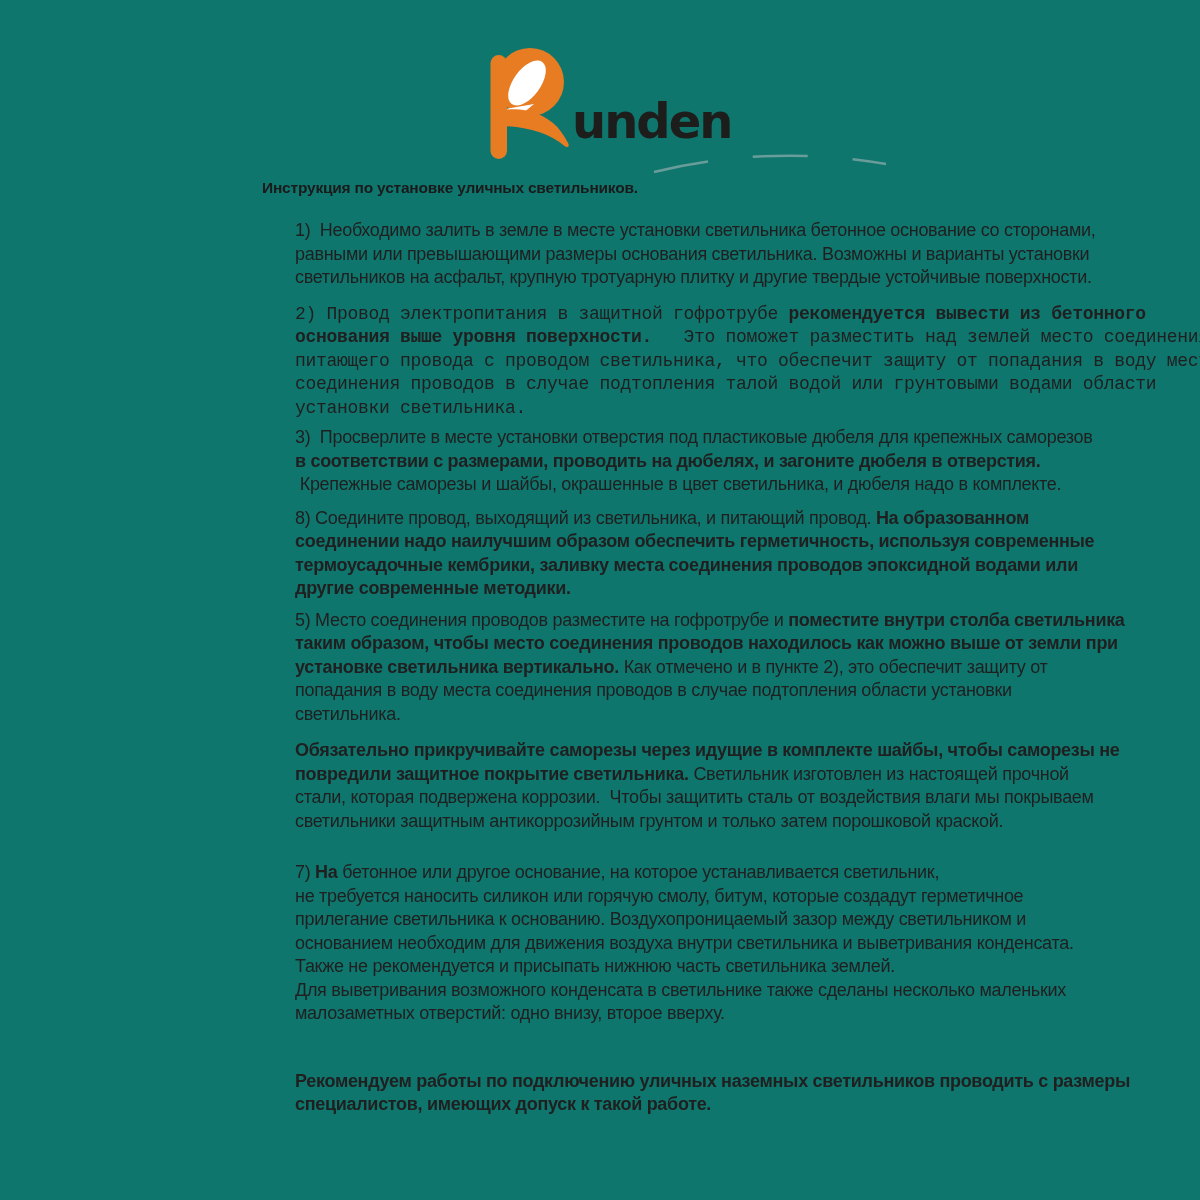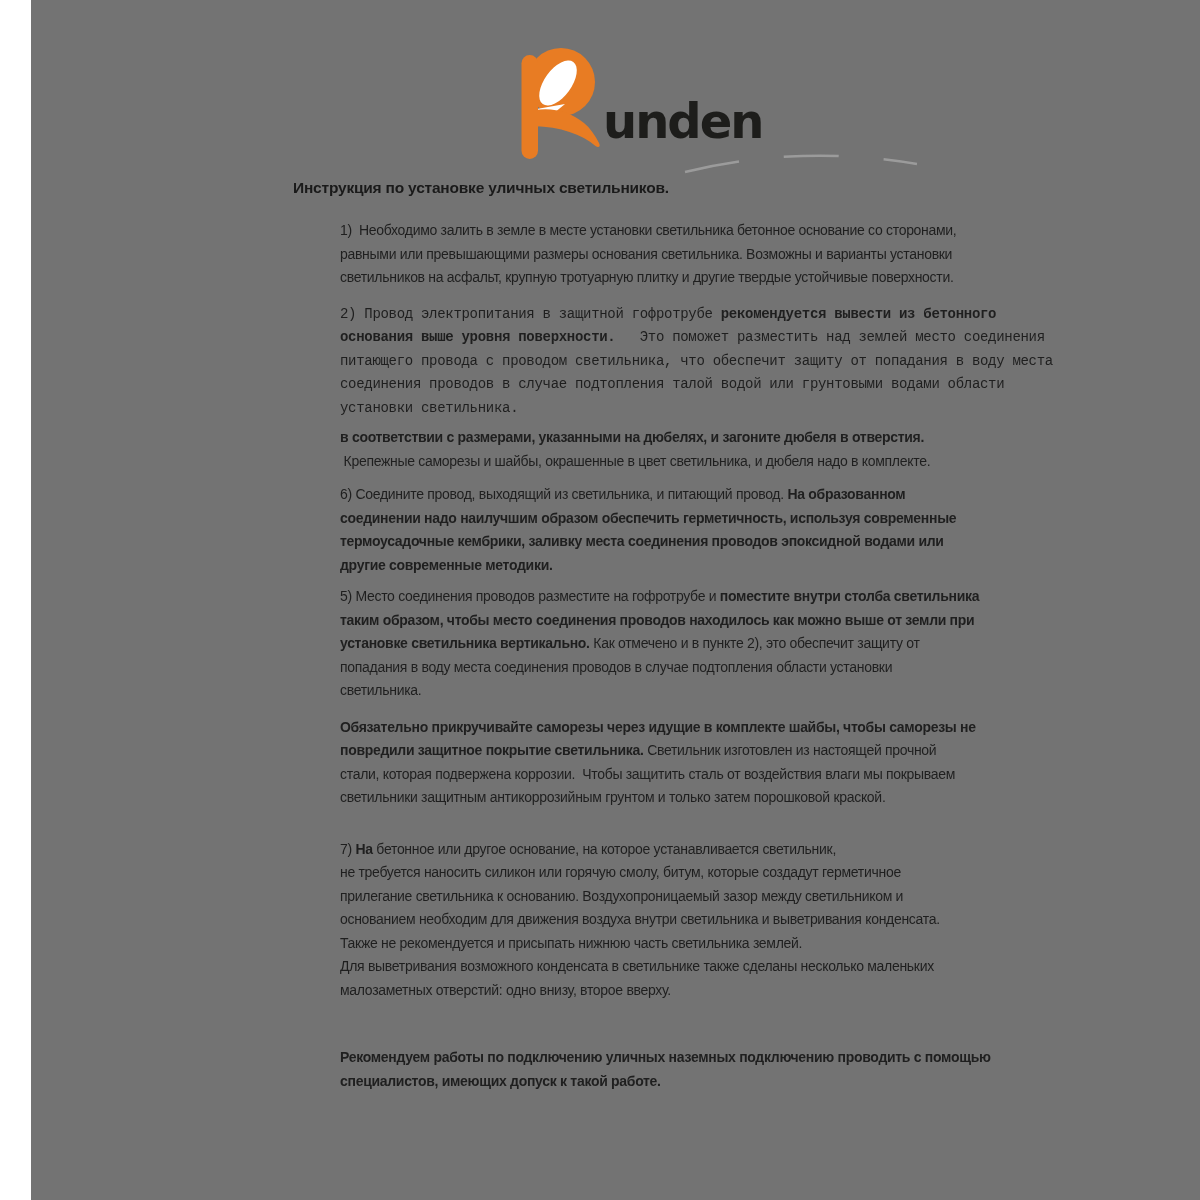--- a/index.html
+++ b/index.html
@@ -1,35 +1,35 @@
 <!DOCTYPE html>
 <html lang="ru"><head>
 <meta charset="utf-8">
 <style>
   html,body{margin:0;padding:0;}
   body{
     width:1200px;height:1200px;background:#ffffff;position:relative;
     font-family:"Liberation Sans",sans-serif;overflow:hidden;
   }
-  .page{position:absolute;inset:0;background:#737373;margin-left:31px;}
+  .page{position:absolute;inset:0;background:#0f766e;}
   .logo{position:absolute;left:488px;top:46px;width:90px;height:114px;}
   .brand-text{
     position:absolute;left:572px;top:97px;
     font-family:"DejaVu Sans",sans-serif;font-weight:bold;
     font-size:48px;line-height:1;letter-spacing:-2px;color:#1d1d1b;
   }
   .artifact{position:absolute;left:650px;top:150px;width:240px;height:28px;}
   .doc-title{
     position:absolute;top:179px;left:262px;width:740px;text-align:left;
     font-size:15.5px;font-weight:bold;color:#1a1a1a;letter-spacing:-0.2px;
     white-space:pre;
   }
   .content{
-    position:absolute;left:309px;top:219px;width:700px;
-    font-size:14px;line-height:23.5px;color:#1f1f1f;letter-spacing:-0.3px;
+    position:absolute;left:295px;top:219px;width:700px;
+    font-size:18px;line-height:23.5px;color:#1f1f1f;letter-spacing:-0.3px;
   }
   .content p{margin:0;white-space:pre;}
   .content .b{font-weight:bold;}
   .p0{margin-bottom:13px !important;}
   .p1{margin-bottom:6px !important;font-family:Liberation Mono, monospace;}
   .p2{margin-bottom:10px !important;}
   .p3{margin-bottom:8px !important;}
   .p4{margin-bottom:13px !important;}
   .p5{margin-bottom:28px !important;}
   .p6{margin-bottom:44px !important;}
@@ -68,39 +68,40 @@
 
   <div class="content">
     <p class="para p0"><span>1)  Необходимо залить в земле в месте установки светильника бетонное основание со сторонами,
 равными или превышающими размеры основания светильника. Возможны и варианты установки
 светильников на асфальт, крупную тротуарную плитку и другие твердые устойчивые поверхности.</span></p>
     <p class="para p1"><span>2) Провод электропитания в защитной гофротрубе </span><span class="b">рекомендуется вывести из бетонного
 основания выше уровня поверхности.</span><span>   Это поможет разместить над землей место соединения
 питающего провода с проводом светильника, что обеспечит защиту от попадания в воду места
 соединения проводов в случае подтопления талой водой или грунтовыми водами области
 установки светильника.</span></p>
-    <p class="para p2"><span class="b">в соответствии с размерами, указанными на дюбелях, и загоните дюбеля в отверстия.
+    <p class="para p2"><span>3)  Просверлите в месте установки отверстия под пластиковые дюбеля для крепежных саморезов
+</span><span class="b">в соответствии с размерами, проводить на дюбелях, и загоните дюбеля в отверстия.
 </span><span> Крепежные саморезы и шайбы, окрашенные в цвет светильника, и дюбеля надо в комплекте.</span></p>
-    <p class="para p3"><span>6) Соедините провод, выходящий из светильника, и питающий провод. </span><span class="b">На образованном
+    <p class="para p3"><span>8) Соедините провод, выходящий из светильника, и питающий провод. </span><span class="b">На образованном
 соединении надо наилучшим образом обеспечить герметичность, используя современные
 термоусадочные кембрики, заливку места соединения проводов эпоксидной водами или
 другие современные методики.</span></p>
     <p class="para p4"><span>5) Место соединения проводов разместите на гофротрубе и </span><span class="b">поместите внутри столба светильника
 таким образом, чтобы место соединения проводов находилось как можно выше от земли при
 установке светильника вертикально.</span><span> Как отмечено и в пункте 2), это обеспечит защиту от
 попадания в воду места соединения проводов в случае подтопления области установки
 светильника.</span></p>
     <p class="para p5"><span class="b">Обязательно прикручивайте саморезы через идущие в комплекте шайбы, чтобы саморезы не
 повредили защитное покрытие светильника.</span><span> Светильник изготовлен из настоящей прочной
 стали, которая подвержена коррозии.  Чтобы защитить сталь от воздействия влаги мы покрываем
 светильники защитным антикоррозийным грунтом и только затем порошковой краской.</span></p>
     <p class="para p6"><span>7) </span><span class="b">На</span><span> бетонное или другое основание, на которое устанавливается светильник,
 не требуется наносить силикон или горячую смолу, битум, которые создадут герметичное
 прилегание светильника к основанию. Воздухопроницаемый зазор между светильником и
 основанием необходим для движения воздуха внутри светильника и выветривания конденсата.
 Также не рекомендуется и присыпать нижнюю часть светильника землей.
 Для выветривания возможного конденсата в светильнике также сделаны несколько маленьких
 малозаметных отверстий: одно внизу, второе вверху.</span></p>
-    <p class="para p7"><span class="b">Рекомендуем работы по подключению уличных наземных подключению проводить с помощью
+    <p class="para p7"><span class="b">Рекомендуем работы по подключению уличных наземных светильников проводить с размеры
 специалистов, имеющих допуск к такой работе.</span></p>
   </div>
 
 </div>
 
 </body></html>

